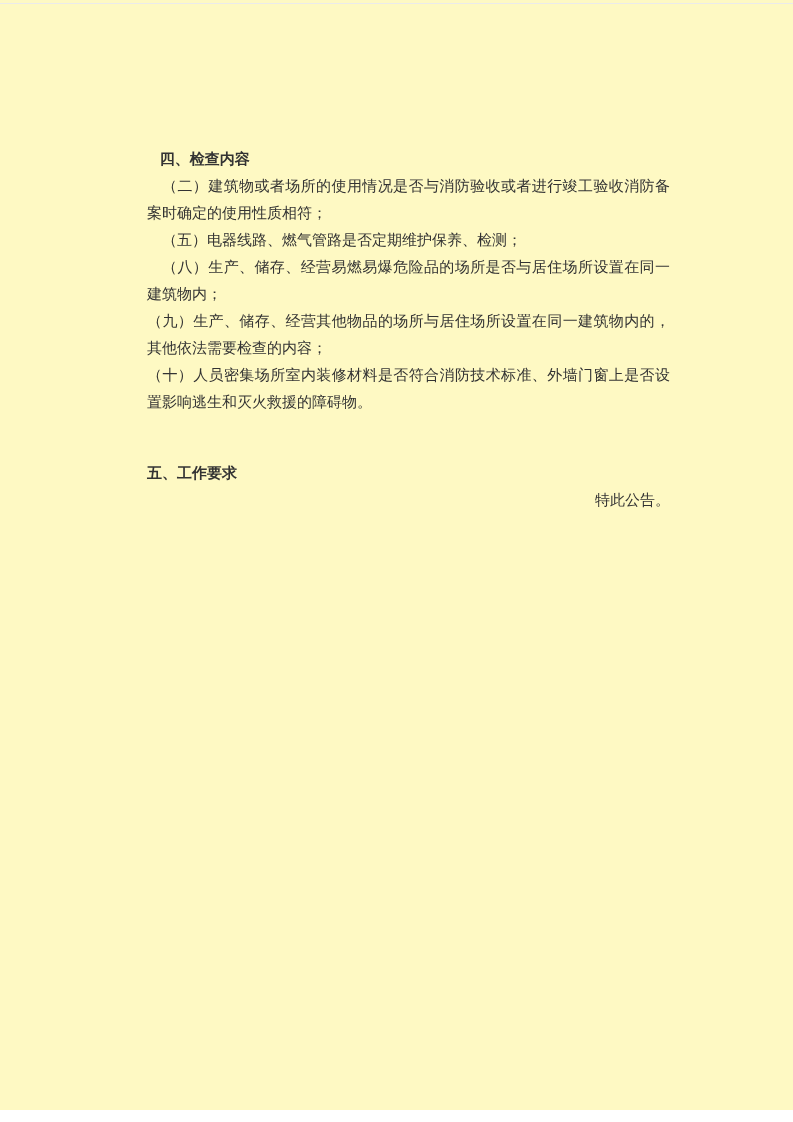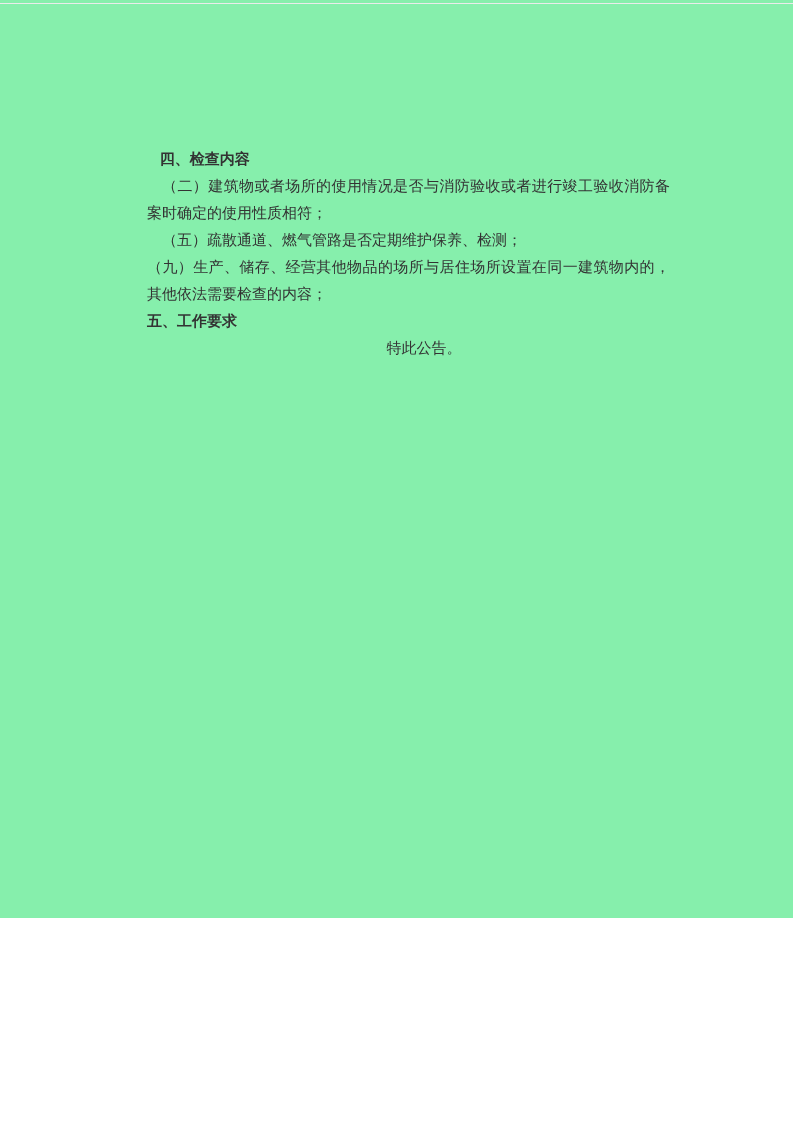--- a/index.html
+++ b/index.html
@@ -10,22 +10,22 @@
   body {
     width: 793px;
     height: 1122px;
     font-family: "Liberation Sans", "DejaVu Sans", sans-serif;
     position: relative;
     overflow: hidden;
   }
   .page {
     position: relative;
     width: 793px;
-    height: 918px;
-    background: #86efac;
+    height: 1110px;
+    background: #fef9c3;
   }
   .top-rule {
     position: absolute;
     top: 3px;
     left: 0;
     width: 793px;
     height: 1px;
     background: #ebebeb;
   }
   .content {
@@ -44,32 +44,34 @@
     text-align: justify;
     text-justify: inter-ideograph;
     word-break: break-all;
   }
   p.heading,
   p.heading-indented {
     font-weight: bold;
     text-align: left;
   }
   p.heading-indented { text-indent: 0.85em; }
-  p.heading          { text-indent: 0; }
+  p.heading          { text-indent: 0; margin-top: 44px; }
   p.item             { text-indent: 1.0em; }
   p.flush            { text-indent: 0; }
   p.para             { text-indent: 1.05em; }
-  p.closing          { text-indent: 2.05em; text-align: center; }
+  p.closing          { text-indent: 2.05em; text-align: right; }
 </style>
 </head>
 <body>
 
 <div class="page">
   <div class="top-rule"></div>
   <div class="content" id="document-content">
       <p class="heading-indented">四、检查内容</p>
       <p class="item">（二）建筑物或者场所的使用情况是否与消防验收或者进行竣工验收消防备案时确定的使用性质相符；</p>
-      <p class="item">（五）疏散通道、燃气管路是否定期维护保养、检测；</p>
+      <p class="item">（五）电器线路、燃气管路是否定期维护保养、检测；</p>
+      <p class="item">（八）生产、储存、经营易燃易爆危险品的场所是否与居住场所设置在同一建筑物内；</p>
       <p class="flush">（九）生产、储存、经营其他物品的场所与居住场所设置在同一建筑物内的，其他依法需要检查的内容；</p>
+      <p class="flush">（十）人员密集场所室内装修材料是否符合消防技术标准、外墙门窗上是否设置影响逃生和灭火救援的障碍物。</p>
       <p class="heading">五、工作要求</p>
       <p class="closing">特此公告。</p>
     </div>
 </div>
 
 </body></html>

